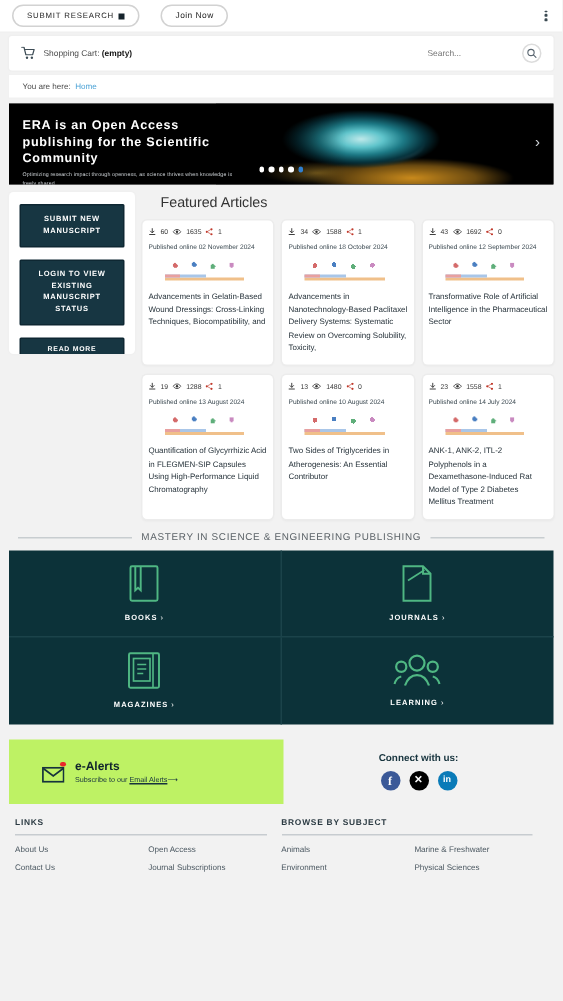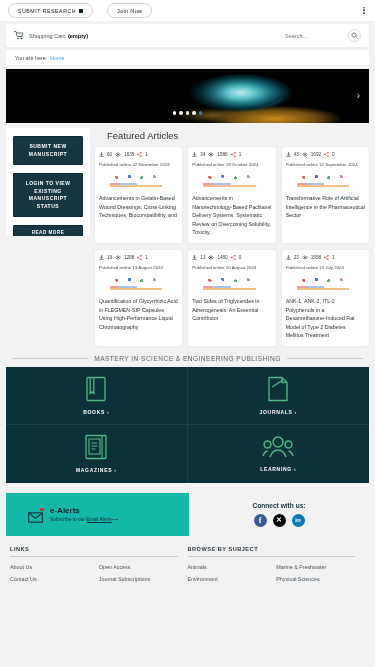--- a/index.html
+++ b/index.html
@@ -179,21 +179,21 @@
     border-right: 1px solid #1b434a; border-bottom: 1px solid #1b434a;
   }
   .gcell:nth-child(2n) { border-right: none; }
   .gcell:nth-child(n+3) { border-bottom: none; }
   .gcell .lbl { font-size: 5px; color: #fff; font-weight: bold; letter-spacing: .7px; }
   .gcell .lbl em { font-style: normal; font-weight: normal; margin-left: 2px; }
 
   
   .alerts { display: flex; margin-top: 10px; padding: 0 6px; align-items: stretch; }
   .alert-box {
-    background: #14b8a6; width: 183px; height: 43px;
+    background: #bef264; width: 183px; height: 43px;
     display: flex; align-items: center; gap: 7px; padding-left: 22px;
   }
   .mail-ico { position: relative; width: 15px; height: 11px; }
   .mail-dot {
     position: absolute; right: -1px; top: -1px;
     width: 3.6px; height: 3.6px; border-radius: 50%; background: #e8272c;
   }
   .alert-t { font-size: 8px; font-weight: bold; color: #10242c; }
   .alert-s { font-size: 4.8px; color: #16333d; margin-top: 2px; }
   .alert-s a { color: #16333d; }
@@ -259,20 +259,24 @@
   </div>
 
   <div class="crumbbar">
     <span>You are here:</span>
     <a href="#">Home</a>
   </div>
 
   <div class="hero">
     <div class="hero-img"></div>
     <div class="hero-fade"></div>
+    <div class="hero-text">
+      <div class="hero-title">ERA is an Open Access publishing for the Scientific Community</div>
+      <div class="hero-sub">Optimizing research impact through openness, as science thrives when knowledge is freely shared</div>
+    </div>
     <div class="hero-dots">
       <i></i>
       <i></i>
       <i></i>
       <i></i>
       <i class="on"></i>
     </div>
     <div class="hero-next">›</div>
   </div>
 

